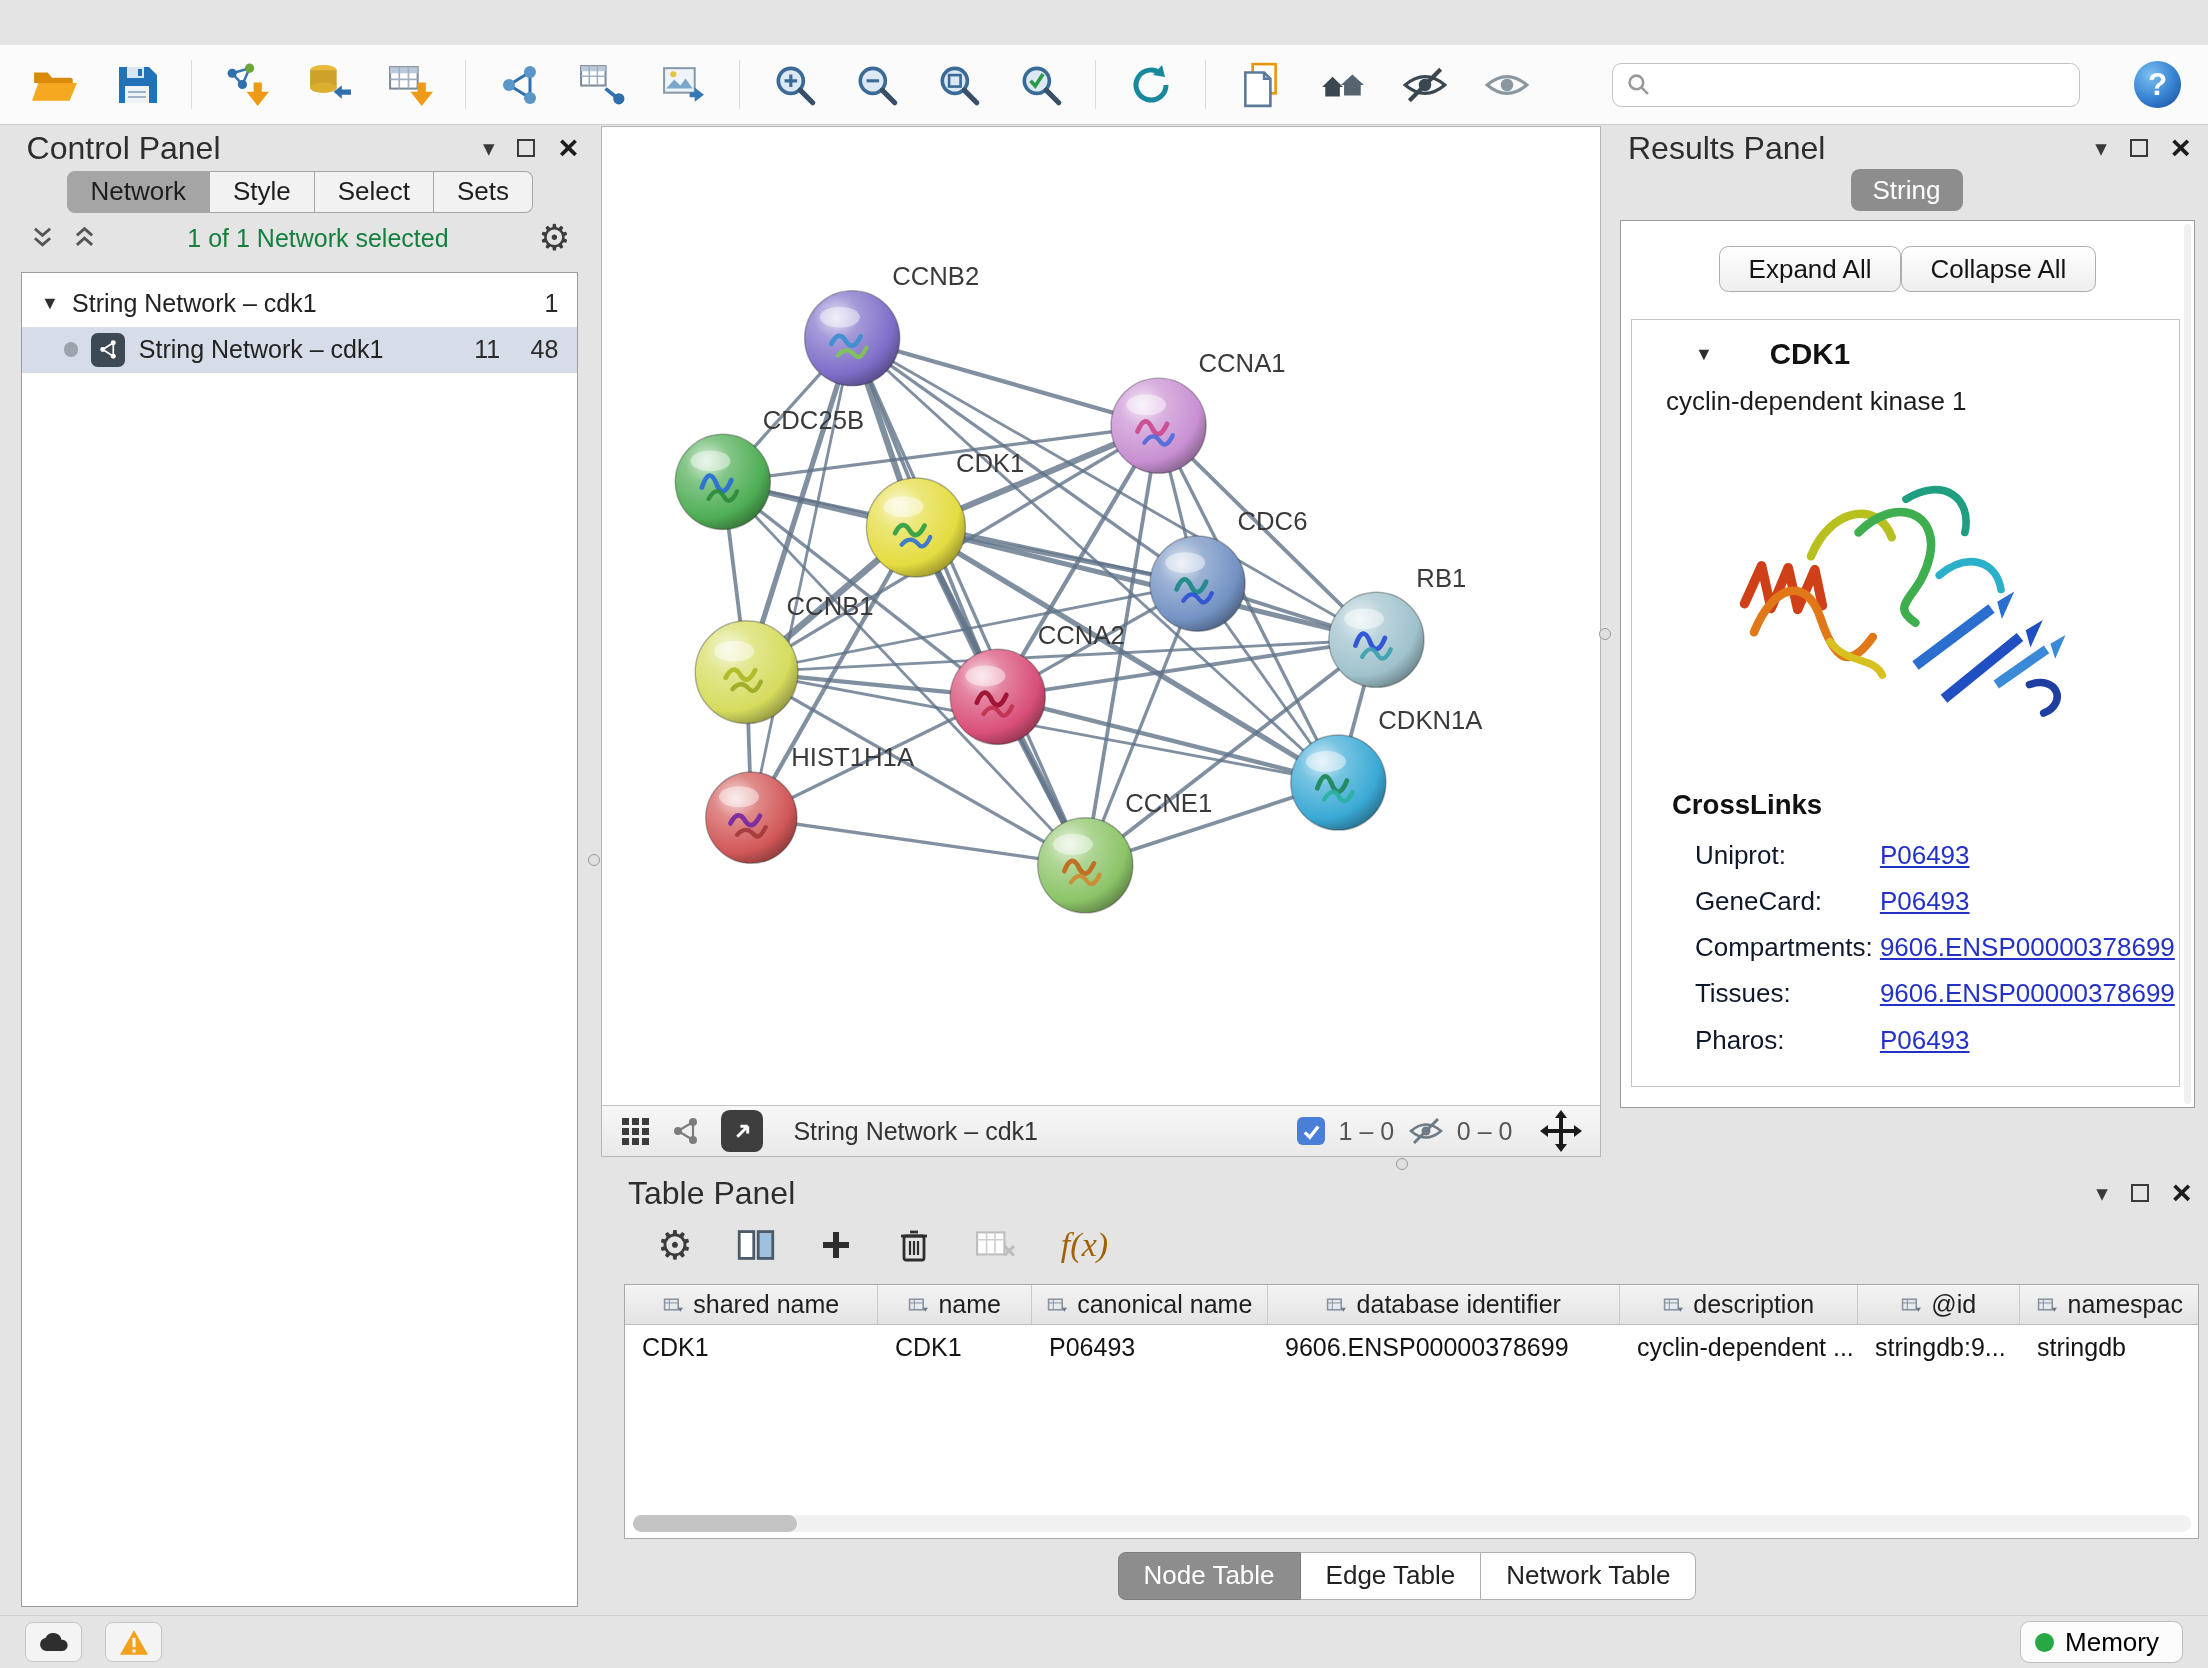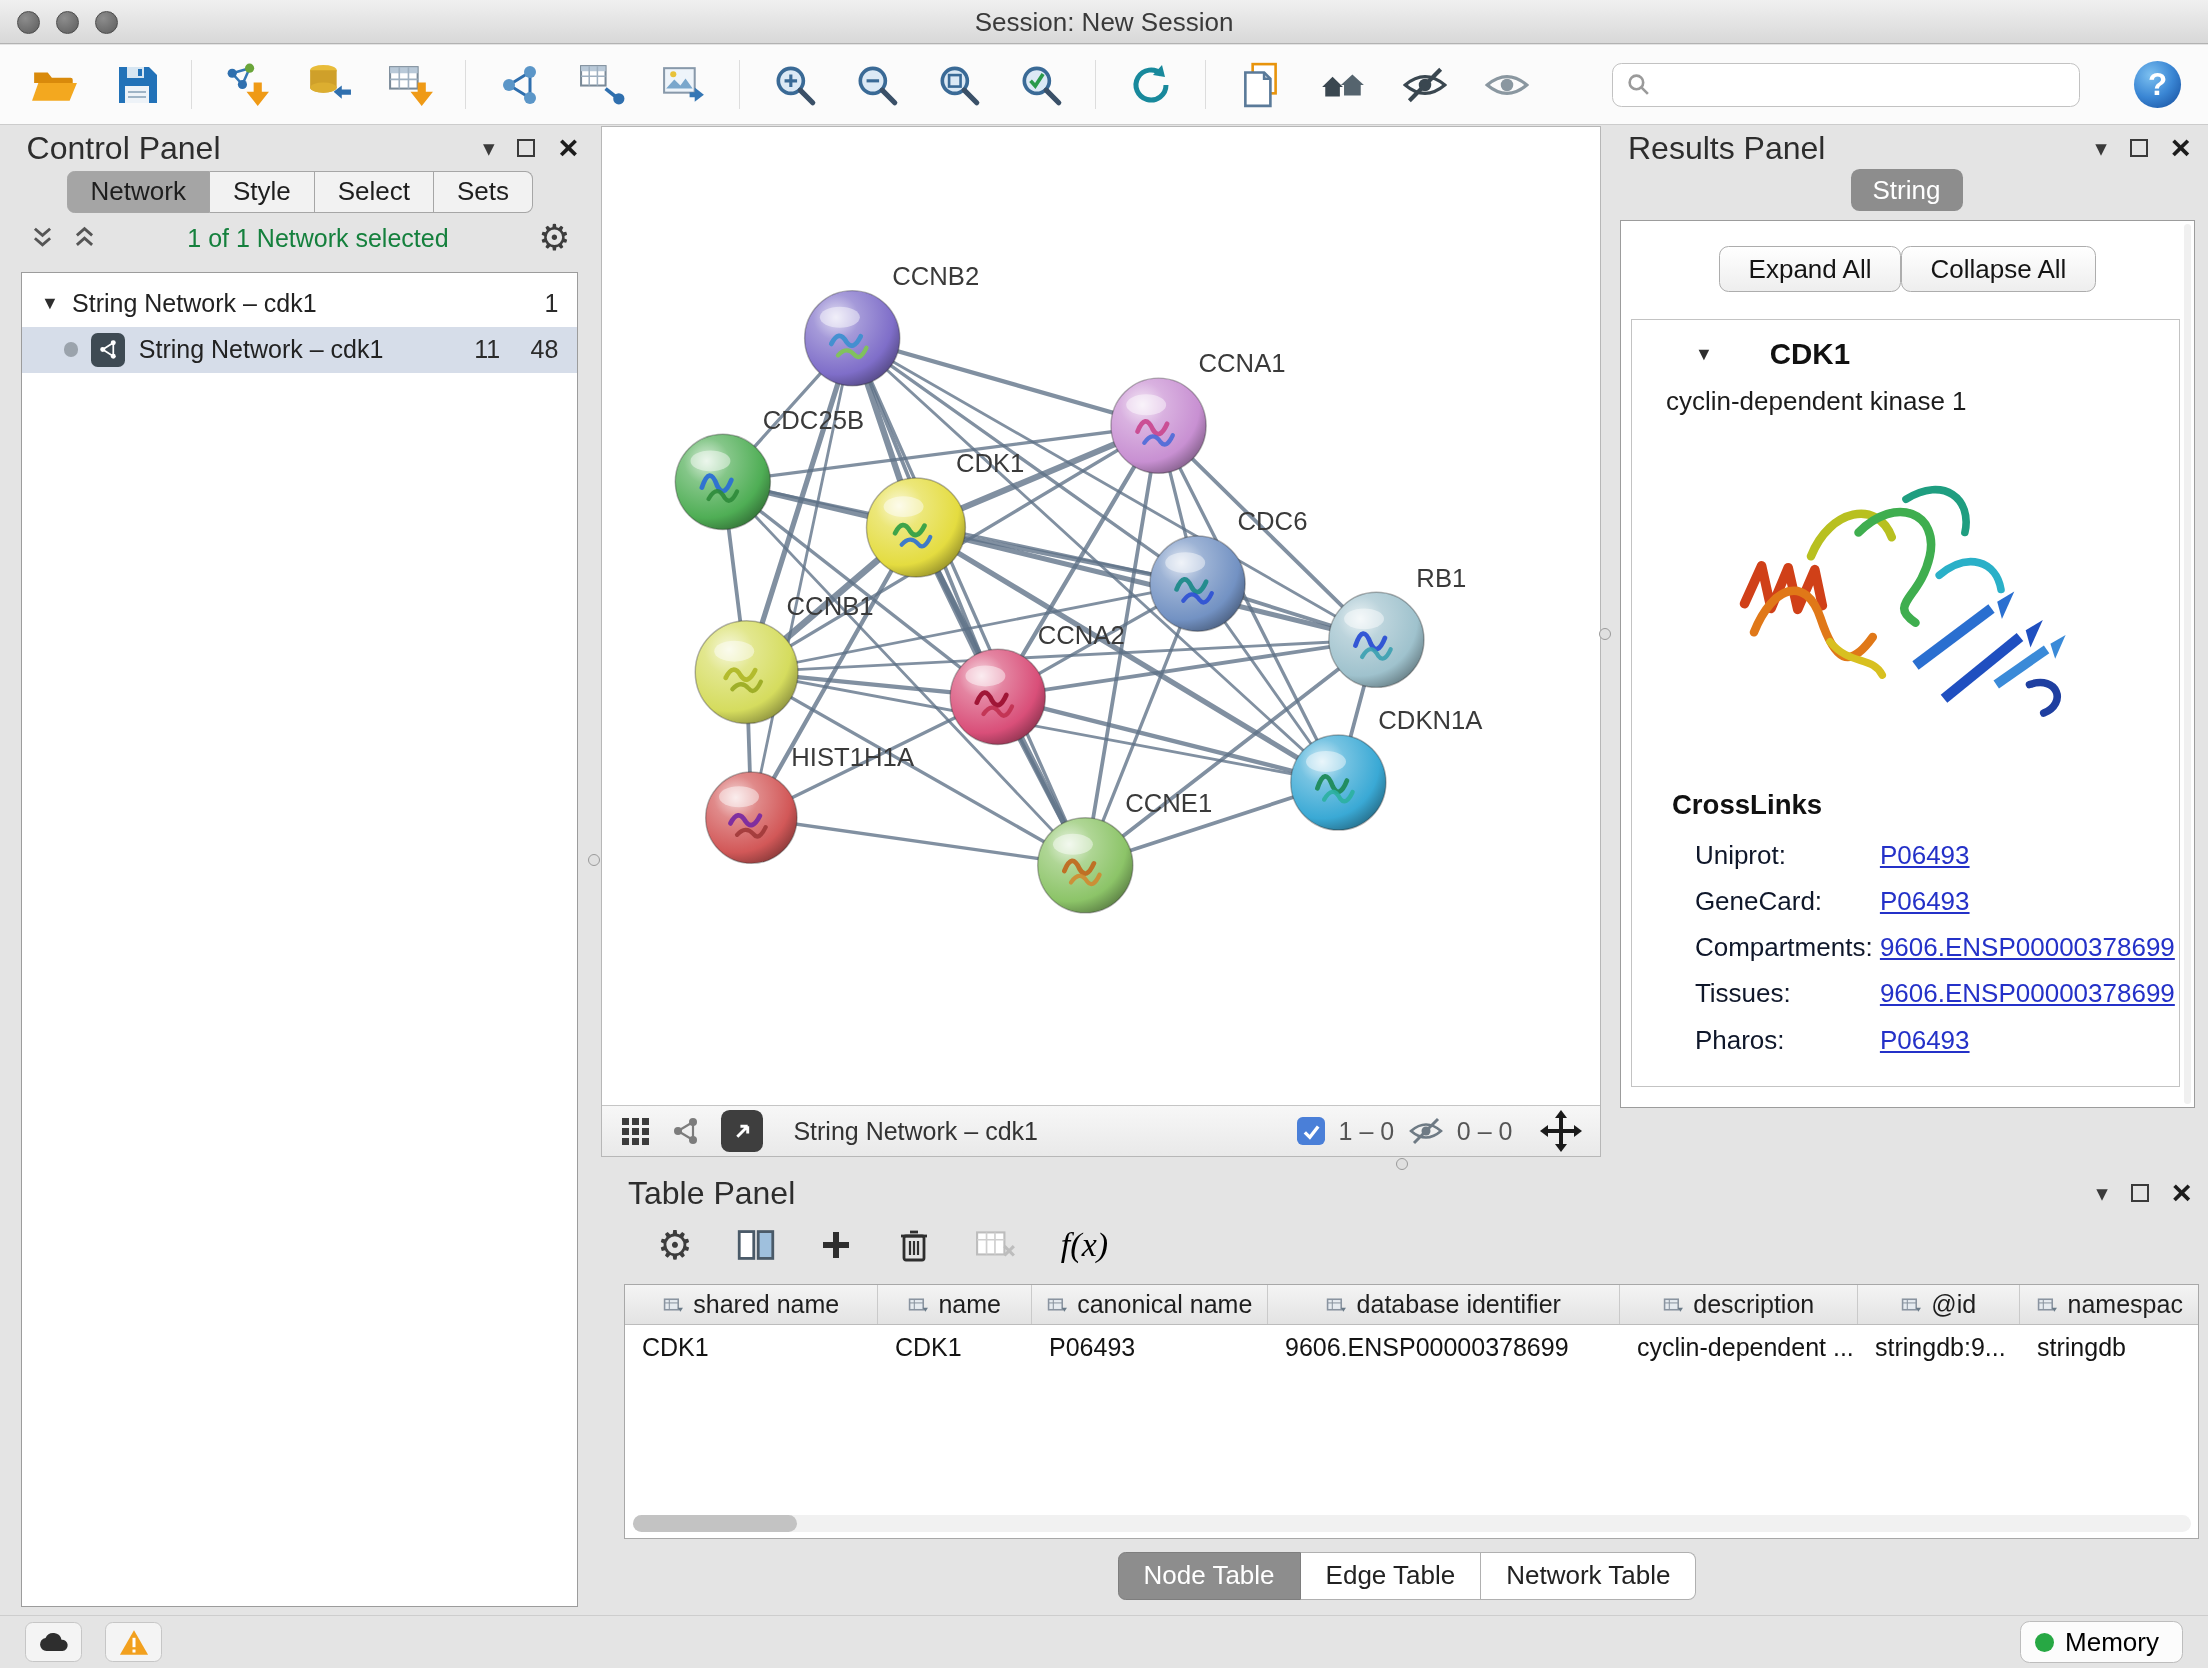--- a/index.html
+++ b/index.html
@@ -72,21 +72,21 @@
   .protein { display:block; margin:25px auto 5.7px; }
   .xl-title { padding:27px 0 11.4px 40px; font-size:27.6px; font-weight:bold; color:#111; }
   .xl-row { display:flex; padding:7.6px 0 7.6px 63px; font-size:26px; }
   .xl-label { width:185px; color:#0f172a; flex:none; }
   .xl-link { color:#2431c8; text-decoration:underline; cursor:pointer; }
 
   
   .table-panel { position:absolute; left:609px; top:1172px; width:1596px; height:441px; }
   .tp-toolbar { height:61px; display:flex; align-items:center; gap:44px; padding-left:48px; }
   .tico { border:none; background:transparent; display:flex; align-items:center; justify-content:center; cursor:pointer; }
-  .fx { font-family:"Liberation Serif",serif; font-style:italic; font-size:34px; color:#000000; }
+  .fx { font-family:"Liberation Serif",serif; font-style:italic; font-size:34px; color:#a16207; }
   .tp-table { position:absolute; left:15px; right:5.7px; top:112px; height:255px; background:#fff; border:1px solid #a8a8a8; overflow:hidden; }
   .thead { display:flex; height:40px; background:linear-gradient(#f4f4f4,#e3e3e3); border-bottom:1px solid #bcbcbc; }
   .th { display:flex; align-items:center; justify-content:center; gap:9.5px; border-right:1px solid #cacaca; font-size:25px; color:#1e1e1e; flex:none; overflow:hidden; white-space:nowrap; cursor:pointer; }
   .trow { display:flex; height:44px; align-items:center; cursor:pointer; }
   .td { padding-left:17px; font-size:25px; flex:none; overflow:hidden; white-space:nowrap; color:#141414; }
   .hscroll { position:absolute; left:7.6px; right:7.6px; bottom:5.7px; height:17px; background:#f1f1f1; border-radius:8.6px; }
   .hthumb { width:164px; height:17px; border-radius:8.6px; background:#c3c3c3; cursor:pointer; }
   .tp-tabs { position:absolute; left:0; right:0; bottom:13.3px; display:flex; justify-content:center; }
   .ttab { height:48px; padding:0 25px; border:1px solid #b0b0b0; border-left-width:0; background:#fff; font-size:26px; display:flex; align-items:center; cursor:pointer; }
   .ttab:first-child { border-left-width:1px; border-radius:7.6px 0 0 7.6px; }
@@ -99,28 +99,20 @@
   .memory { margin-left:auto; height:42px; border:1px solid #bdbdbd; border-radius:9.5px; background:#fcfcfc; display:flex; align-items:center; gap:11.4px; padding:0 23px 0 13.3px; font-size:26px; cursor:pointer; }
   .memdot { width:19px; height:19px; border-radius:50%; background:#27a844; }
 
   .split-dot { position:absolute; width:12.4px; height:12.4px; border-radius:50%; border:1px solid #9a9a9a; background:#e0e0e0; }
 </style>
 </head>
 <body>
 
 <div class="app">
 
-  <div class="titlebar">
-    <div class="traffic">
-      <span class="tl"></span>
-      <span class="tl"></span>
-      <span class="tl"></span>
-    </div>
-    <div class="wtitle">Session: New Session</div>
-  </div>
 
   <div class="toolbar">
     <button class="tbtn">
       <svg width="48" height="42" viewBox="0 0 46 40">
           <path d="M3 8h13l4 5h18a2 2 0 012 2v3H3z" fill="#d98a0b"></path>
           <path d="M7 18h37l-7 17H1z" fill="#f3a81f"></path>
         </svg>
     </button>
     <button class="tbtn">
       <svg width="46" height="46" viewBox="0 0 46 46">

